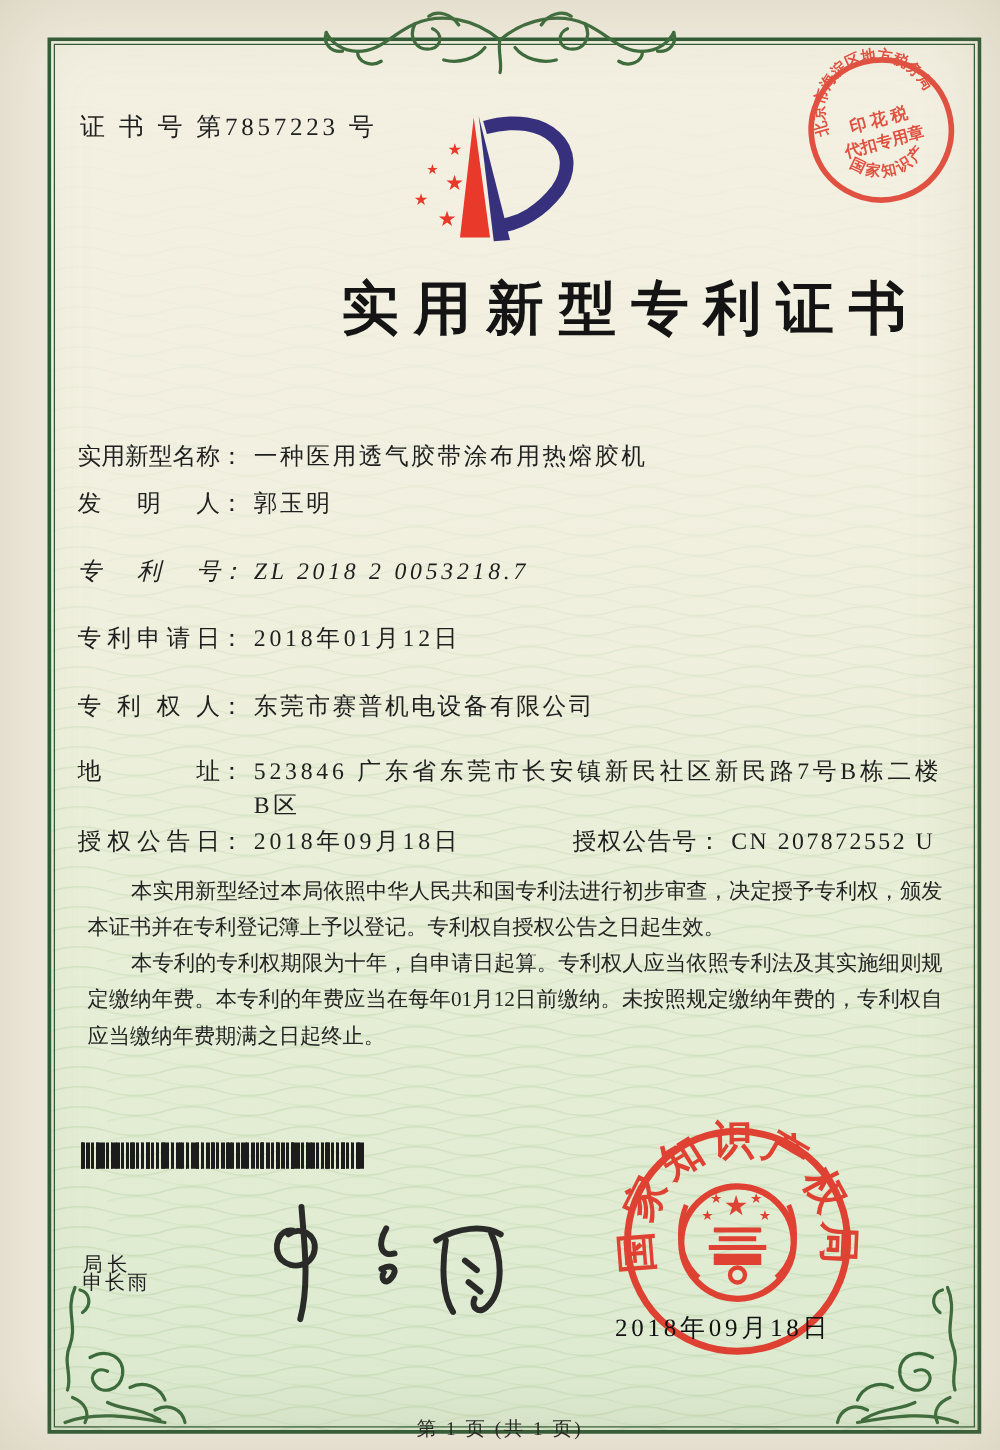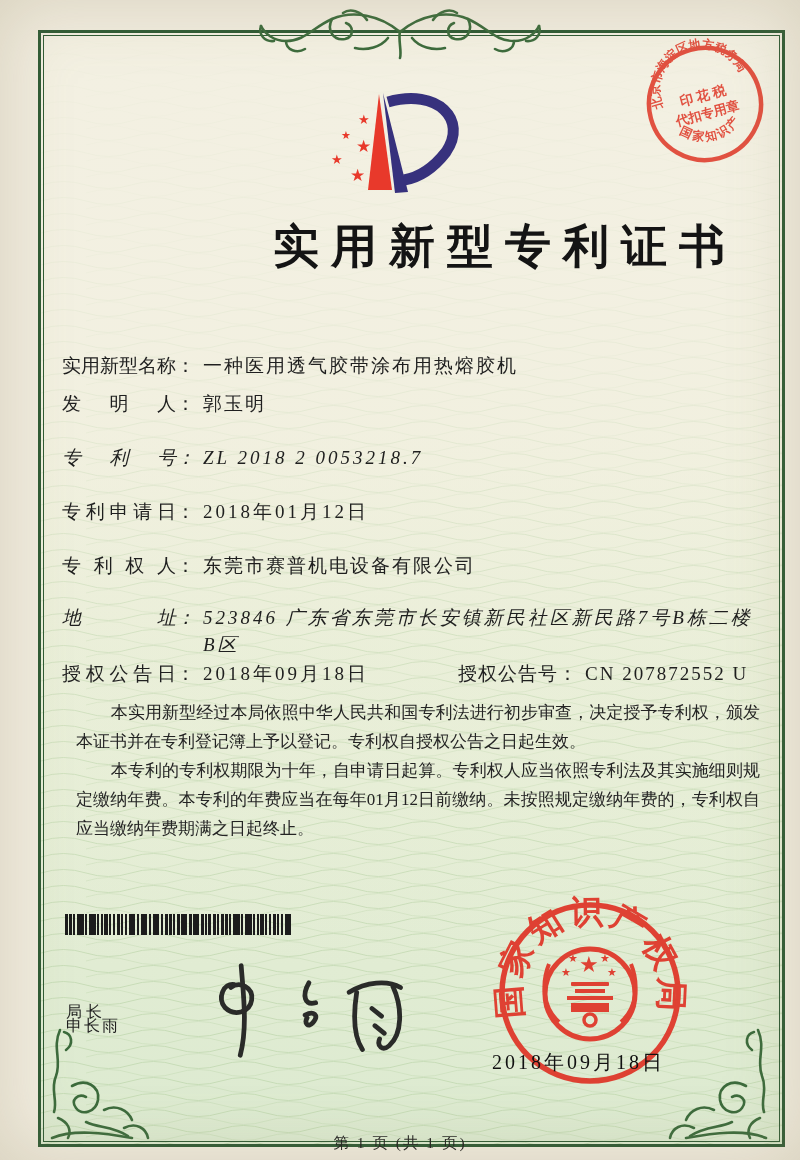--- a/index.html
+++ b/index.html
@@ -26,21 +26,21 @@
   .fields{left:62px;top:336px;width:692px;font-size:19px;line-height:27px;}
   .frow{position:absolute;left:0;white-space:nowrap;}
   .flab{display:inline-block;width:114px;text-align:justify;text-align-last:justify;vertical-align:top;}
   .fcolon{display:inline-block;margin-right:8px;vertical-align:top;}
   .fval{display:inline-block;letter-spacing:2px;vertical-align:top;}
   .ls3{letter-spacing:3px;}
   .addr{width:558px;letter-spacing:3px;white-space:normal;}
   .g2{position:absolute;left:396px;top:0;white-space:nowrap;}
   .g2 .flab2{display:inline-block;letter-spacing:1px;}
   
-  .bodytext{left:76px;top:698px;width:684px;}
+  .bodytext{left:70px;top:698px;width:684px;}
   .bodytext p{margin:0;font-size:17px;line-height:29px;text-align:justify;text-indent:2.05em;color:#242424;}
   
   .barcode{left:65px;top:914px;width:227px;height:21px;
     background:
       repeating-linear-gradient(90deg,#1c1c1c 0 2px,transparent 2px 4px),
       repeating-linear-gradient(90deg,#1c1c1c 0 1px,transparent 1px 6px),
       repeating-linear-gradient(90deg,#1c1c1c 0 3px,transparent 3px 13px);
   }
   .director-label{left:66px;top:980px;font-size:16px;letter-spacing:4px;margin-top:22px;}
   .director-name{left:66px;top:1016px;font-size:16px;letter-spacing:2px;}
@@ -106,20 +106,21 @@
       <path d="M30,60 C44,52 58,60 56,74 C54,86 40,90 34,82 C28,74 36,67 44,71"></path>
       <path d="M10,112 C32,103 62,107 90,112"></path>
       <path d="M44,96 C56,102 70,100 86,110"></path>
       <path d="M16,92 C26,96 30,104 26,112"></path>
       <path d="M62,84 C74,78 86,84 90,94"></path>
       <path d="M82,102 C94,96 104,102 106,112"></path>
       <path d="M24,24 C32,18 30,8 22,6"></path>
     </g>
   </svg>
 
+  <div class="s certno">证 书 号 第7857223 号</div>
 
   <svg class="s stamp" style="left:634px;top:33px;" width="142" height="142" viewBox="0 0 142 142">
     <g opacity="0.92">
       <circle cx="71" cy="71" r="56" fill="none" stroke="#e04433" stroke-width="4.5"></circle>
       <defs>
         <path id="taxTop" d="M29.6,63.7 A42,42 0 1 1 112.4,63.7"></path>
         <path id="taxBot" d="M38.8,92.4 A42,42 0 0 0 103.2,92.4"></path>
       </defs>
       <text font-size="12" fill="#e04433" font-weight="bold">
         <textPath href="#taxTop">北京市海淀区地方税务局</textPath>
@@ -154,21 +155,21 @@
     </div>
     <div class="frow" style="top:108px;font-style:italic;">
       <span class="flab">专利号</span><span class="fcolon">：</span><span class="fval ls3">ZL 2018 2 0053218.7</span>
     </div>
     <div class="frow" style="top:162px;">
       <span class="flab">专利申请日</span><span class="fcolon">：</span><span class="fval ls3">2018年01月12日</span>
     </div>
     <div class="frow" style="top:216px;">
       <span class="flab">专利权人</span><span class="fcolon">：</span><span class="fval">东莞市赛普机电设备有限公司</span>
     </div>
-    <div class="frow" style="top:268px;font-style:italic;">
+    <div class="frow" style="top:268px;">
       <span class="flab">地址</span><span class="fcolon">：</span><span class="fval addr">523846 广东省东莞市长安镇新民社区新民路7号B栋二楼B区</span>
     </div>
     <div class="frow" style="top:324px;">
       <span class="flab">授权公告日</span><span class="fcolon">：</span><span class="fval ls3">2018年09月18日</span>
       <span class="g2">
         <span class="flab2">授权公告号</span><span class="fcolon">：</span><span class="fval">CN 207872552 U</span>
       </span>
     </div>
   </div>
 

